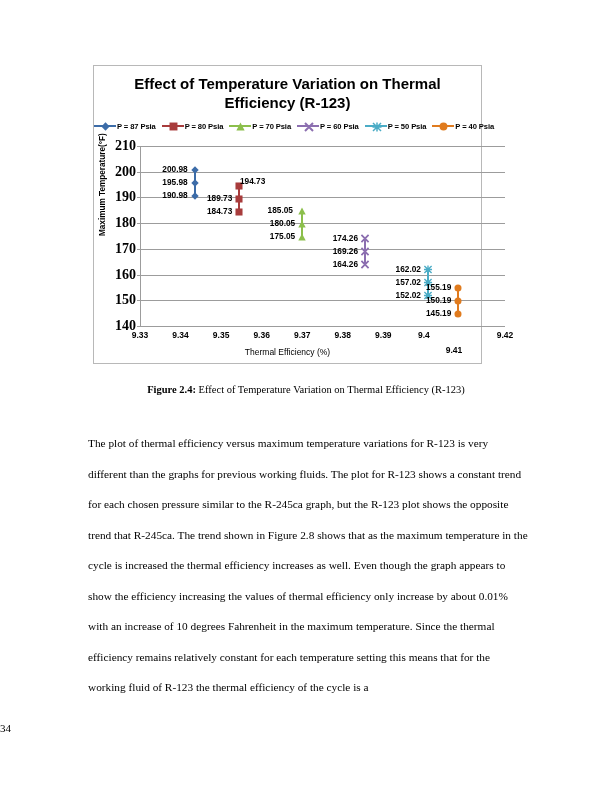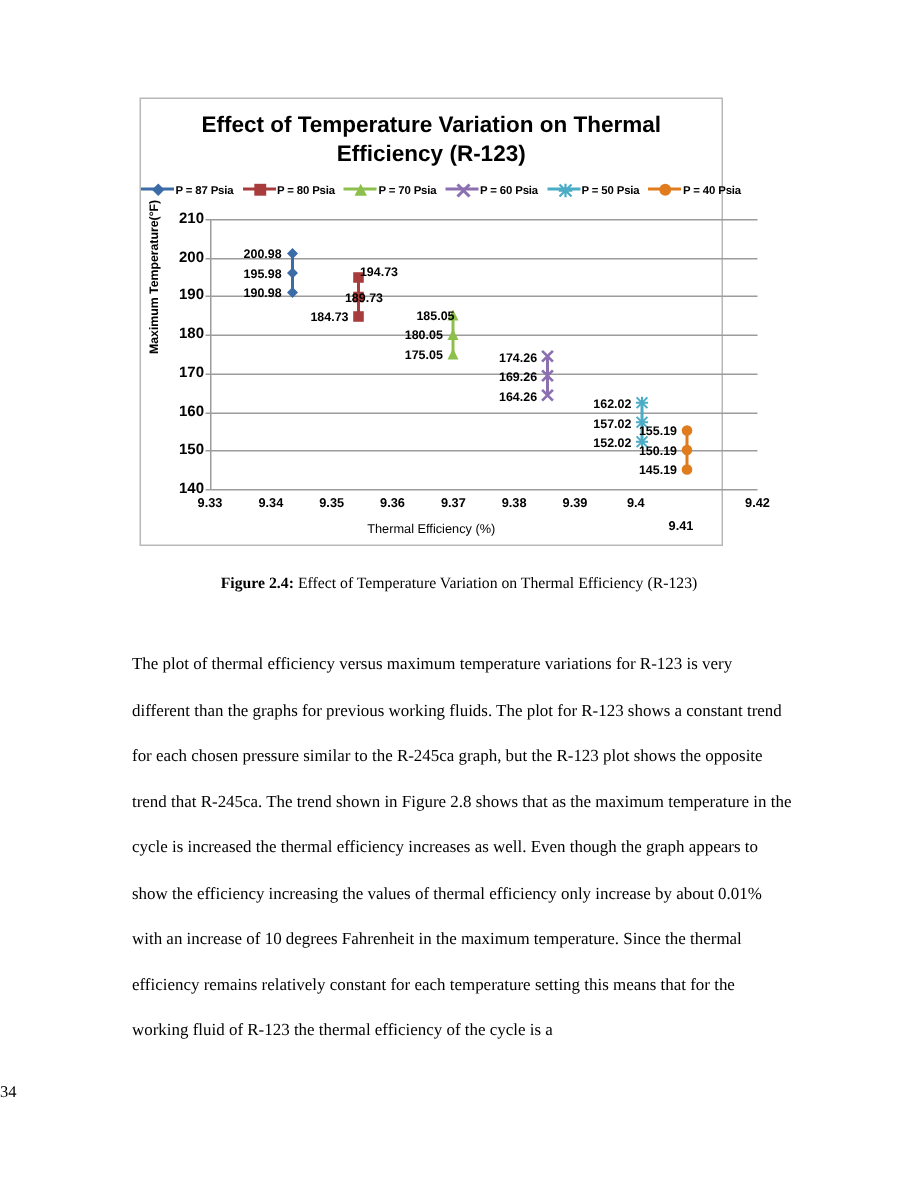--- a/index.html
+++ b/index.html
@@ -106,22 +106,22 @@
     top: 0;
     width: 1px;
     height: 100%;
     background: #9c9c9c;
   }
   .ytick-label {
     position: absolute;
     right: 100%;
     margin-right: 4px;
     transform: translateY(-50%);
-    font-family: Liberation Sans, sans-serif;
-    font-size: 10px;
+    font-family: Liberation Serif, serif;
+    font-size: 14px;
     font-weight: bold;
     color: #000;
     white-space: nowrap;
   }
   .ytick-mark {
     position: absolute;
     width: 3px;
     height: 1px;
     background: #9c9c9c;
     right: 100%;
@@ -336,30 +336,30 @@
         </svg></div>
       <div class="dlabel" style="left: 50.75px; top: 48.9086px;">190.98</div>
       <div class="dline" style="left: 99.3611px; top: 39.2657px; height: 25.7143px; background: rgb(168, 60, 60);"></div>
       <div class="dpoint" style="left: 99.3611px; top: 39.2657px;"><svg width="8" height="8" viewBox="0 0 10 10">
     <rect x="0.6" y="0.6" width="8.8" height="8.8" fill="#A83C3C"></rect>
         </svg></div>
       <div class="dlabel" style="left: 95.3611px; top: 35px; margin-left: 33px;">194.73</div>
       <div class="dpoint" style="left: 99.3611px; top: 52.1229px;"><svg width="8" height="8" viewBox="0 0 10 10">
     <rect x="0.6" y="0.6" width="8.8" height="8.8" fill="#A83C3C"></rect>
         </svg></div>
-      <div class="dlabel" style="left: 95.3611px; top: 52.1229px; margin-left: 23px;">189.73</div>
+      <div class="dlabel" style="left: 95.3611px; top: 52.1229px;">189.73</div>
       <div class="dpoint" style="left: 99.3611px; top: 64.98px;"><svg width="8" height="8" viewBox="0 0 10 10">
     <rect x="0.6" y="0.6" width="8.8" height="8.8" fill="#A83C3C"></rect>
         </svg></div>
       <div class="dlabel" style="left: 95.3611px; top: 64.98px;">184.73</div>
       <div class="dline" style="left: 162.222px; top: 64.1571px; height: 25.7143px; background: rgb(140, 191, 76);"></div>
       <div class="dpoint" style="left: 162.222px; top: 64.1571px;"><svg width="8" height="8" viewBox="0 0 10 10">
       <path d="M5,0.5 L9.6,9.5 L0.4,9.5 Z" fill="#8CBF4C"></path>
         </svg></div>
-      <div class="dlabel" style="left: 166px; top: 64.1571px;">185.05</div>
+      <div class="dlabel" style="left: 156px; top: 64.1571px;">185.05</div>
       <div class="dpoint" style="left: 162.222px; top: 77.0143px;"><svg width="8" height="8" viewBox="0 0 10 10">
       <path d="M5,0.5 L9.6,9.5 L0.4,9.5 Z" fill="#8CBF4C"></path>
         </svg></div>
       <div class="dlabel" style="left: 158.222px; top: 77.0143px;">180.05</div>
       <div class="dpoint" style="left: 162.222px; top: 89.8714px;"><svg width="8" height="8" viewBox="0 0 10 10">
       <path d="M5,0.5 L9.6,9.5 L0.4,9.5 Z" fill="#8CBF4C"></path>
         </svg></div>
       <div class="dlabel" style="left: 158.222px; top: 89.8714px;">175.05</div>
       <div class="dline" style="left: 225.083px; top: 91.9029px; height: 25.7143px; background: rgb(140, 111, 176);"></div>
       <div class="dpoint" style="left: 225.083px; top: 91.9029px;"><svg width="9" height="9" viewBox="0 0 10 10">

